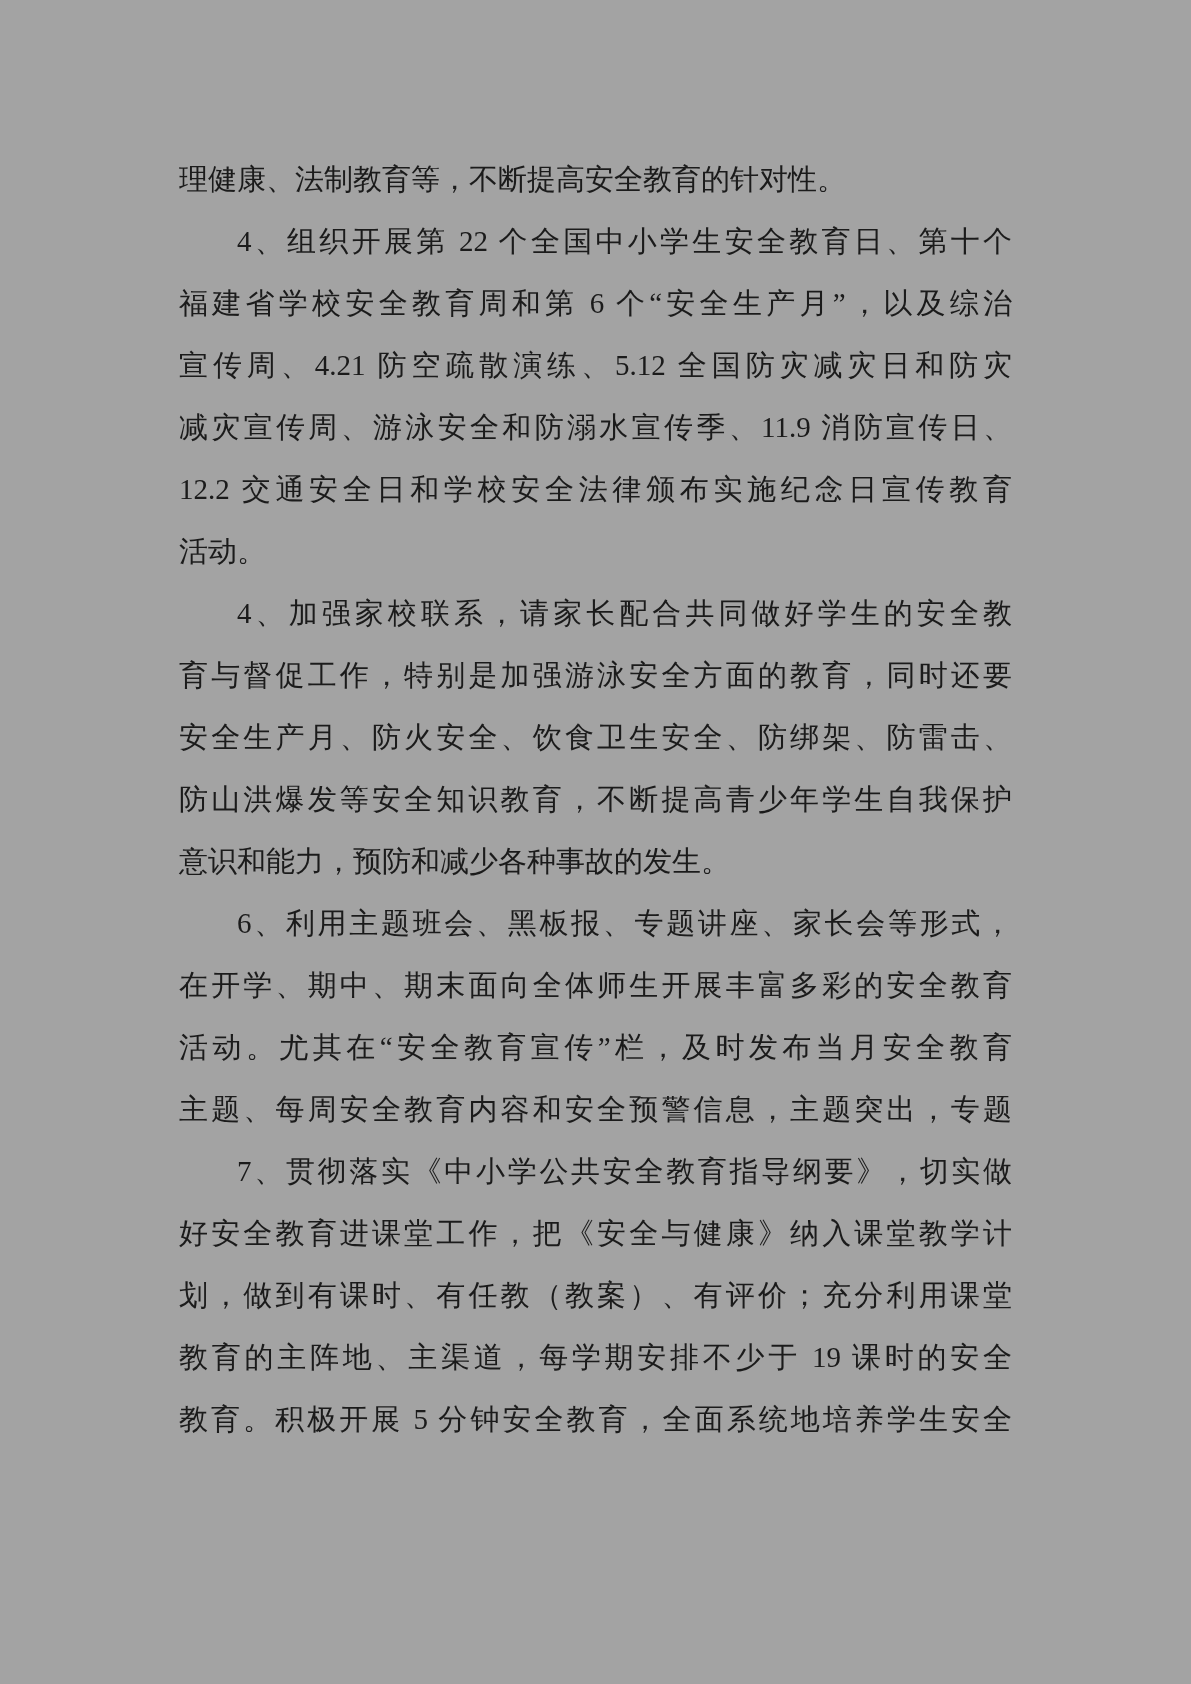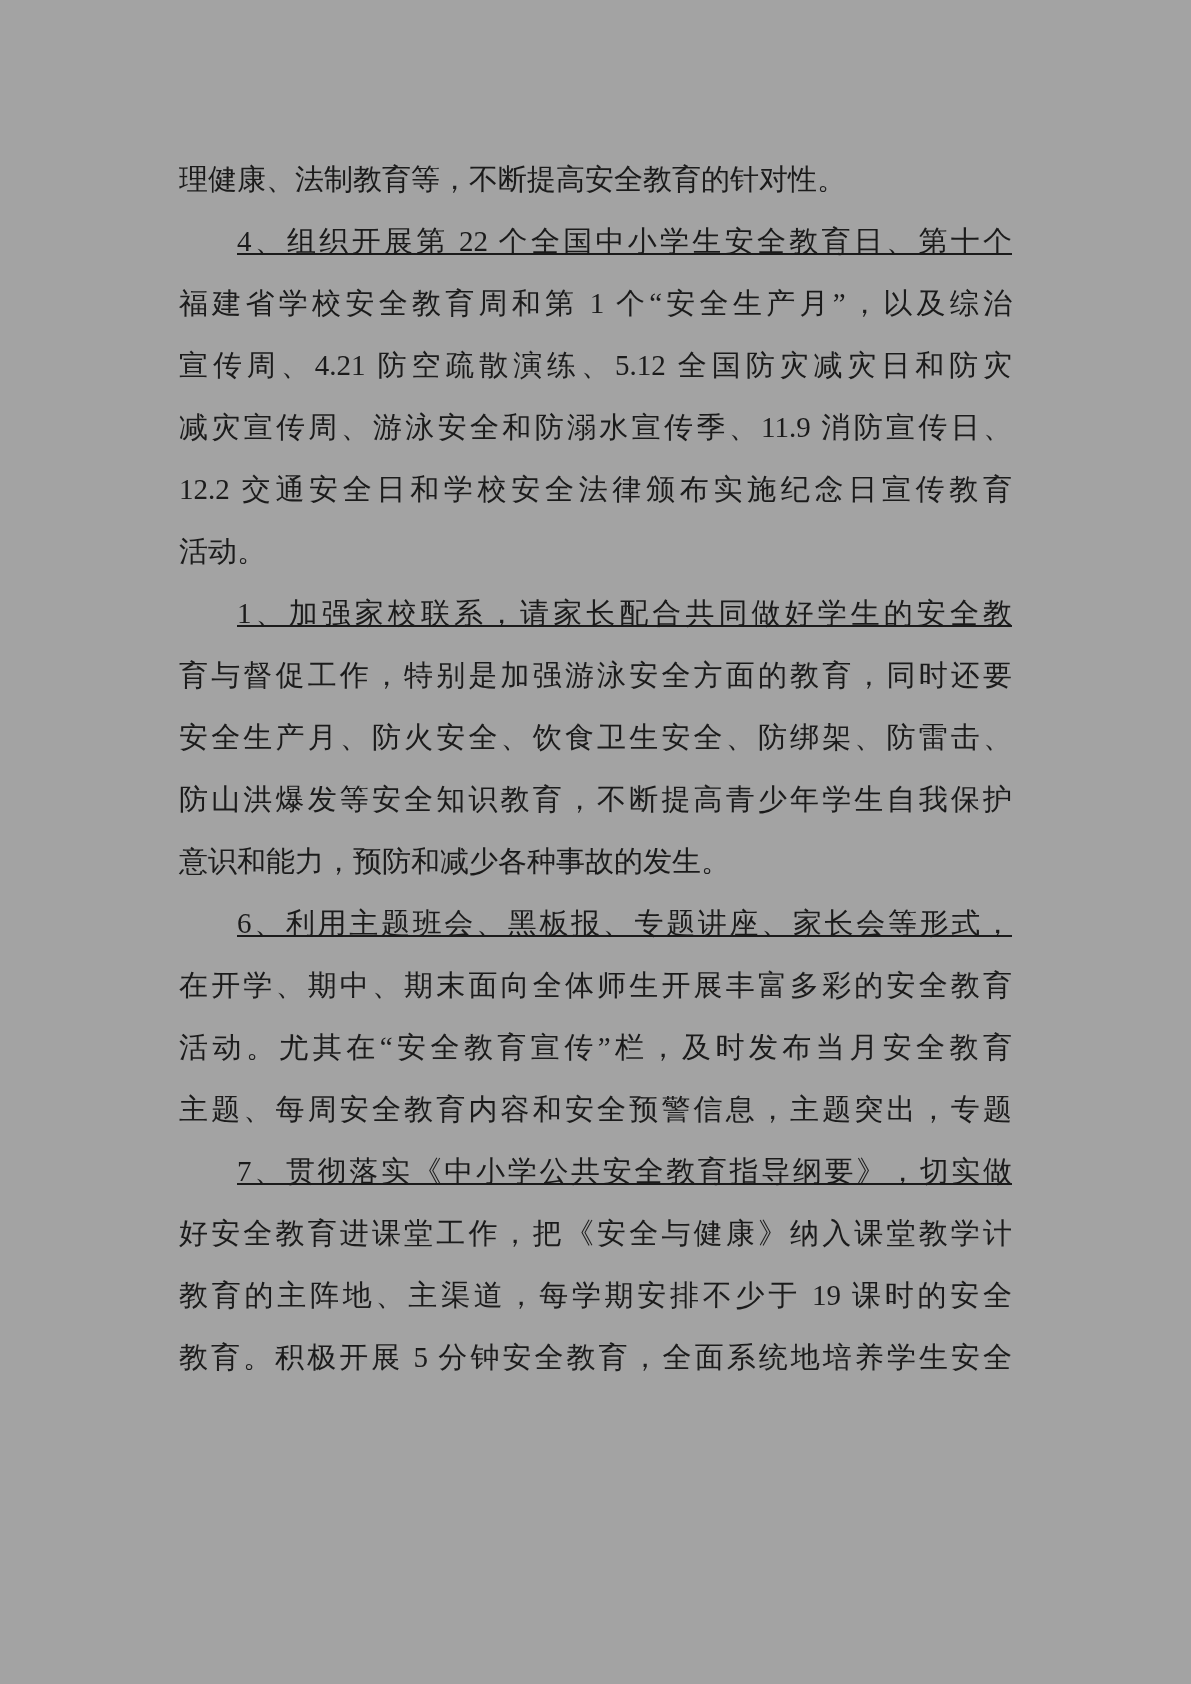--- a/index.html
+++ b/index.html
@@ -34,52 +34,52 @@
     text-align: left;
   }
   
   .text-line.full {
     text-align: justify;
     text-align-last: justify;
   }
   
   .text-line.indent {
     text-indent: 2em;
-    text-decoration: underline;
   }
 </style>
 </head>
 <body>
 
 <div class="page">
   <div class="text-block">
       <div class="paragraph">
         <div class="text-line">理健康、法制教育等，不断提高安全教育的针对性。</div>
       </div>
       <div class="paragraph">
         <div class="text-line full indent">4、组织开展第 22 个全国中小学生安全教育日、第十个</div>
-        <div class="text-line full">福建省学校安全教育周和第 1 个“安全生产月”，以及综治</div>
+        <div class="text-line full">福建省学校安全教育周和第 6 个“安全生产月”，以及综治</div>
         <div class="text-line full">宣传周、4.21 防空疏散演练、5.12 全国防灾减灾日和防灾</div>
         <div class="text-line full">减灾宣传周、游泳安全和防溺水宣传季、11.9 消防宣传日、</div>
         <div class="text-line full">12.2 交通安全日和学校安全法律颁布实施纪念日宣传教育</div>
         <div class="text-line">活动。</div>
       </div>
       <div class="paragraph">
-        <div class="text-line full indent">1、加强家校联系，请家长配合共同做好学生的安全教</div>
+        <div class="text-line full indent">4、加强家校联系，请家长配合共同做好学生的安全教</div>
         <div class="text-line full">育与督促工作，特别是加强游泳安全方面的教育，同时还要</div>
         <div class="text-line full">安全生产月、防火安全、饮食卫生安全、防绑架、防雷击、</div>
         <div class="text-line full">防山洪爆发等安全知识教育，不断提高青少年学生自我保护</div>
         <div class="text-line">意识和能力，预防和减少各种事故的发生。</div>
       </div>
       <div class="paragraph">
         <div class="text-line full indent">6、利用主题班会、黑板报、专题讲座、家长会等形式，</div>
         <div class="text-line full">在开学、期中、期末面向全体师生开展丰富多彩的安全教育</div>
         <div class="text-line full">活动。尤其在“安全教育宣传”栏，及时发布当月安全教育</div>
         <div class="text-line full">主题、每周安全教育内容和安全预警信息，主题突出，专题</div>
       </div>
       <div class="paragraph">
         <div class="text-line full indent">7、贯彻落实《中小学公共安全教育指导纲要》，切实做</div>
         <div class="text-line full">好安全教育进课堂工作，把《安全与健康》纳入课堂教学计</div>
+        <div class="text-line full">划，做到有课时、有任教（教案）、有评价；充分利用课堂</div>
         <div class="text-line full">教育的主阵地、主渠道，每学期安排不少于 19 课时的安全</div>
         <div class="text-line full">教育。积极开展 5 分钟安全教育，全面系统地培养学生安全</div>
       </div>
     </div>
 </div>
 
 </body></html>

